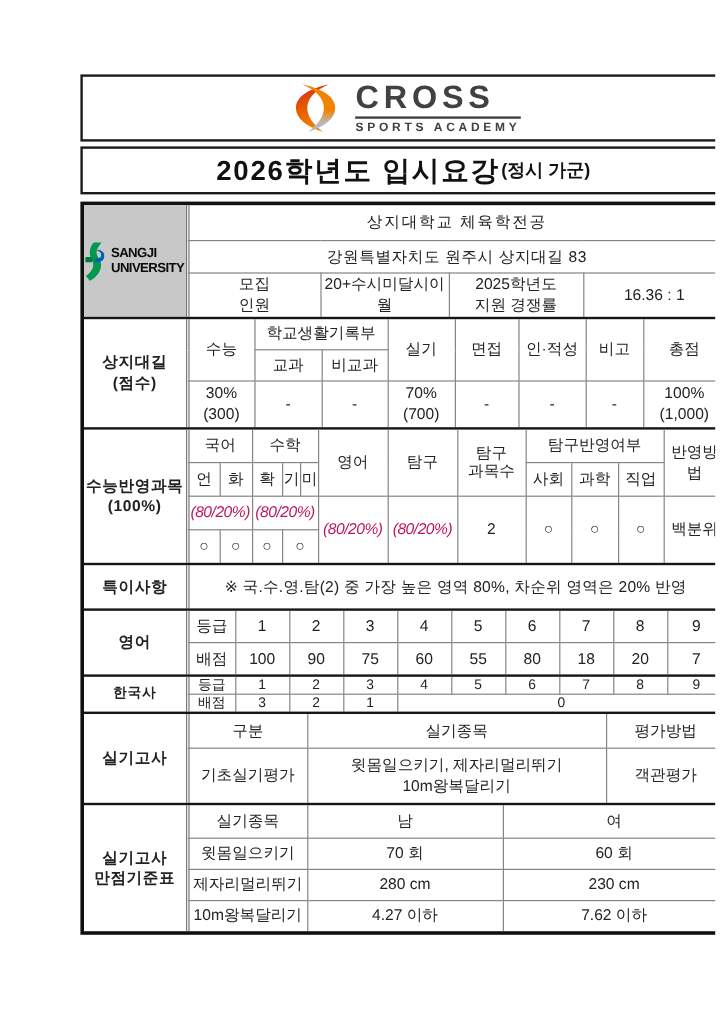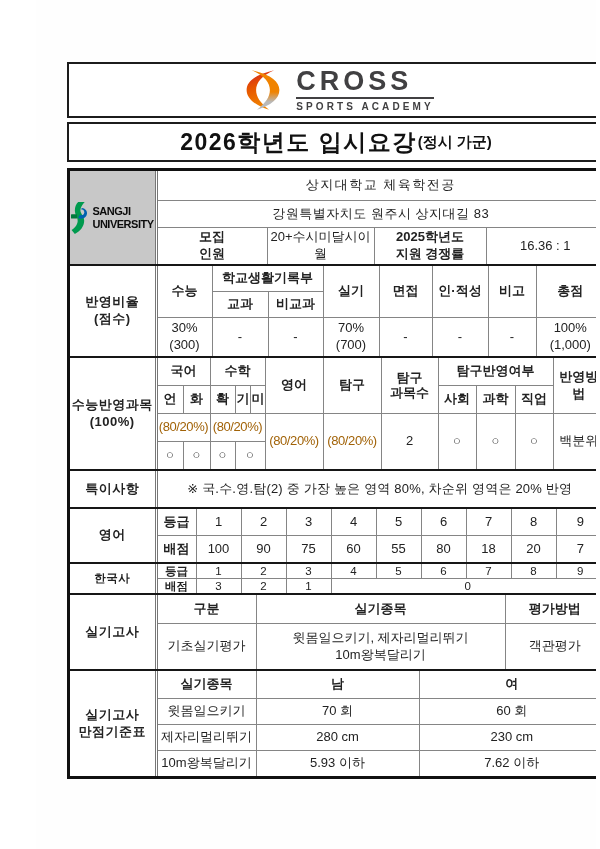--- a/index.html
+++ b/index.html
@@ -26,24 +26,24 @@
   .title-sub  { font-size:15px; font-weight:600; color:#111; margin-left:1px; }
 
   
   .main { margin-top:6px; border:3px solid #111; background:#fff; }
   .rg + .rg { border-top:2px solid #161616; }
   table.section { border-collapse:collapse; border-style:hidden; width:100%; table-layout:fixed; }
   .section td { border:1px solid #858585; text-align:center; vertical-align:middle;
                 padding:0 1px; font-size:13px; overflow:hidden; line-height:1.3; }
   .pre { white-space:pre-line; }
   .lbl { border-right:3px double #777 !important; font-weight:700; font-size:13.5px; letter-spacing:0.5px; }
-  .hd  { font-weight:700; }
+  .hd  { font-weight:400; }
   .dept { font-size:16px; font-weight:400; letter-spacing:1.5px; }
   .addr { font-size:14px; letter-spacing:0.5px;border-radius:12px; }
-  .small { font-size:10.2px; color:#a16207; letter-spacing:-0.4px; padding:0; }
+  .small { font-size:10.2px; color:#be185d; letter-spacing:-0.4px; padding:0;font-style:italic; }
   .circle { font-size:12px; color:#333; }
   .note { text-align:left; padding-left:10px; font-size:13px; letter-spacing:0.2px; }
   .hist td { font-size:11.5px; line-height:1.1; }
 
   
   .h29 td{height:29px} .h26 td{height:26px} .h36 td{height:36px}
   .h25 td{height:25px} .h38 td{height:38px} .h27 td{height:27px}
   .h14 td{height:14px} .h28 td{height:28px} .h45 td{height:45px}
 
   
@@ -138,21 +138,21 @@
               <col style="width:56px">
               <col style="width:55px">
               <col style="width:56px">
               <col style="width:53px">
               <col style="width:56px">
               <col style="width:48px">
               <col style="width:68px">
             </colgroup>
           <tbody>
               <tr class="h25">
-            <td class="lbl pre" rowspan="3">반영비율
+            <td class="lbl pre" rowspan="3">상지대길
 (점수)</td>
             <td class="hd" rowspan="2">수능</td>
             <td class="hd" colspan="2">학교생활기록부</td>
             <td class="hd" rowspan="2">실기</td>
             <td class="hd" rowspan="2">면접</td>
             <td class="hd" rowspan="2">인·적성</td>
             <td class="hd" rowspan="2">비고</td>
             <td class="hd" rowspan="2">총점</td>
           </tr>
           <tr class="h25">
@@ -383,21 +383,21 @@
             <td>70 회</td>
             <td>60 회</td>
           </tr>
           <tr class="h25">
             <td>제자리멀리뛰기</td>
             <td>280 cm</td>
             <td>230 cm</td>
           </tr>
           <tr class="h25">
             <td>10m왕복달리기</td>
-            <td>5.93 이하</td>
+            <td>4.27 이하</td>
             <td>7.62 이하</td>
           </tr>
         </tbody>
           </table>
       </div>
 
     </div>
   </div>
 </div>
 

